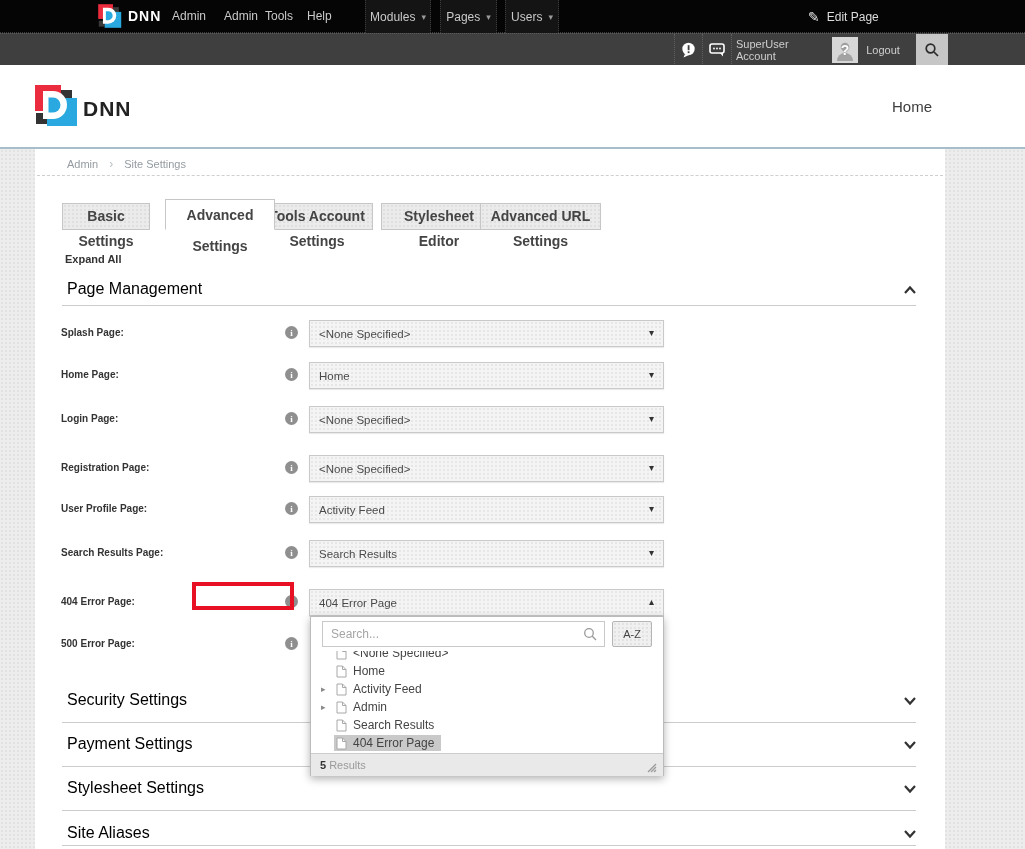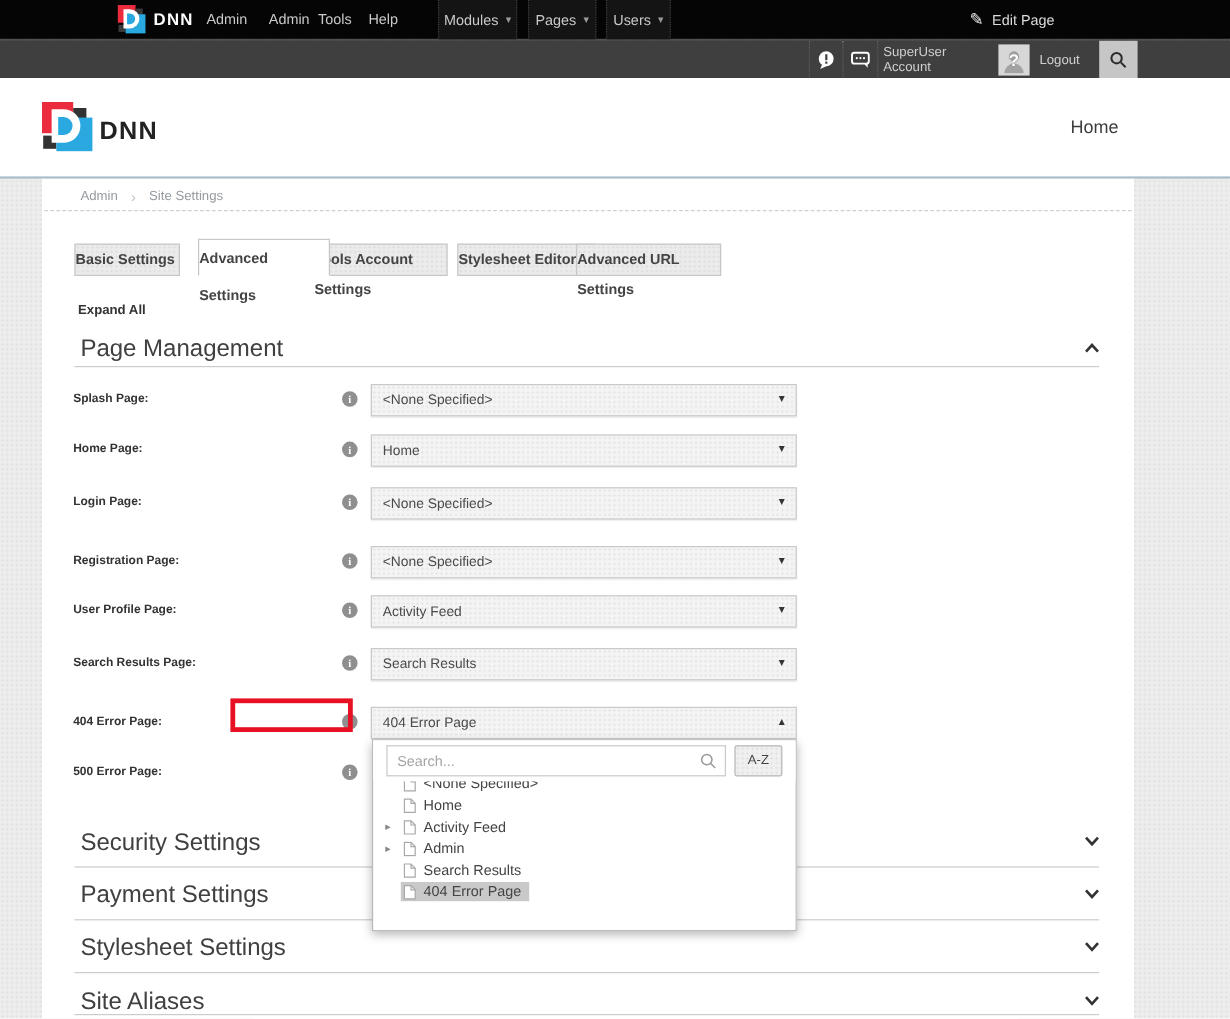--- a/index.html
+++ b/index.html
@@ -39,29 +39,29 @@
       background-size:4px 4px; }
   .panel { position:absolute; left:35px; top:149px; width:910px; height:700px; background:#fff; }
 
   
   .breadcrumb { position:absolute; left:32px; top:8px; font-size:11px; color:#949ba0; display:flex; gap:11px; align-items:center; }
   .breadcrumb .sep { color:#b9bfc3; font-size:12px; }
   .crumb { cursor:pointer; }
   .dashed-rule { position:absolute; left:2px; top:26px; width:906px; border-top:1px dashed #cfcfcf; }
 
   
-  .tab { position:absolute; font-size:12px; font-weight:bold; color:#444; border:1px solid #c6c6c6; cursor:pointer;
+  .tab { position:absolute; font-size:14px; font-weight:bold; color:#444; text-align:center; border:1px solid #c6c6c6; cursor:pointer;
       background-color:#ebebeb; background-image:radial-gradient(circle, #dfdfdf 0.9px, transparent 0.9px); background-size:4px 4px;
       top:54px; height:27px; line-height:25px; }
   .tab.active { top:50px; height:31px; line-height:31px; background:#fff; border-bottom:1px solid #fff; z-index:2; }
 
   .expand-all { position:absolute; left:30px; top:104px; font-size:11px; font-weight:bold; color:#333; cursor:pointer; }
 
   
-  .section-head { position:absolute; left:32px; font-size:20px; color:#404040; cursor:pointer; }
+  .section-head { position:absolute; left:32px; font-size:16px; color:#000000; cursor:pointer; }
   .section-chevron { position:absolute; left:868px; cursor:pointer; }
   .section-rule { position:absolute; left:27px; width:854px; border-top:1px solid #cccccc; }
 
   
   .form-row { position:absolute; left:0; width:910px; height:28px; }
   .fr-label { position:absolute; left:26px; top:7px; width:220px; text-align:left; font-size:10px; font-weight:bold; color:#333; }
   .info-icon { position:absolute; left:250px; top:6px; width:13px; height:13px; border-radius:50%; background:#8f8f8f; color:#fff;
       font-size:9px; font-weight:bold; font-family:"Liberation Serif", serif; display:flex; align-items:center; justify-content:center; cursor:pointer; }
   .dd-field { position:absolute; left:274px; top:0; width:355px; height:27px; border:1px solid #c9c9c9; cursor:pointer;
       background-color:#f4f4f4; background-image:radial-gradient(circle, #e6e6e6 0.9px, transparent 0.9px); background-size:4px 4px;
@@ -342,20 +342,28 @@
           <span class="pl-arrow"></span>
           <span class="pl-inner">
             <svg width="11" height="13" viewBox="0 0 11 13">
               <path d="M1 1 h5.5 l3.5 3.5 v7.5 h-9 z" fill="#fff" stroke="#a8a8a8" stroke-width="1"></path>
               <path d="M6.5 1 v3.5 h3.5" fill="none" stroke="#a8a8a8" stroke-width="1"></path>
             </svg>
             <span>404 Error Page</span>
           </span>
         </div>
       </div>
+      <div class="picker-footer">
+        <span class="pf-count">5</span><span class="pf-label">Results</span>
+        <svg class="resize-handle" width="13" height="13" viewBox="0 0 13 13">
+          <line x1="4" y1="12" x2="12" y2="4" stroke="#999" stroke-width="1.2"></line>
+          <line x1="7" y1="12" x2="12" y2="7" stroke="#999" stroke-width="1.2"></line>
+          <line x1="10" y1="12" x2="12" y2="10" stroke="#999" stroke-width="1.2"></line>
+        </svg>
+      </div>
     </div>
 
     <div class="section-head" style="top:542px">Security Settings</div>
     <svg class="section-chevron" style="top:547px" width="14" height="10" viewBox="0 0 14 10">
       <polyline points="2,2 7,7.5 12,2" fill="none" stroke="#333" stroke-width="2.2"></polyline>
     </svg>
     <div class="section-rule" style="top:573px"></div>
 
     <div class="section-head" style="top:586px">Payment Settings</div>
     <svg class="section-chevron" style="top:591px" width="14" height="10" viewBox="0 0 14 10">

